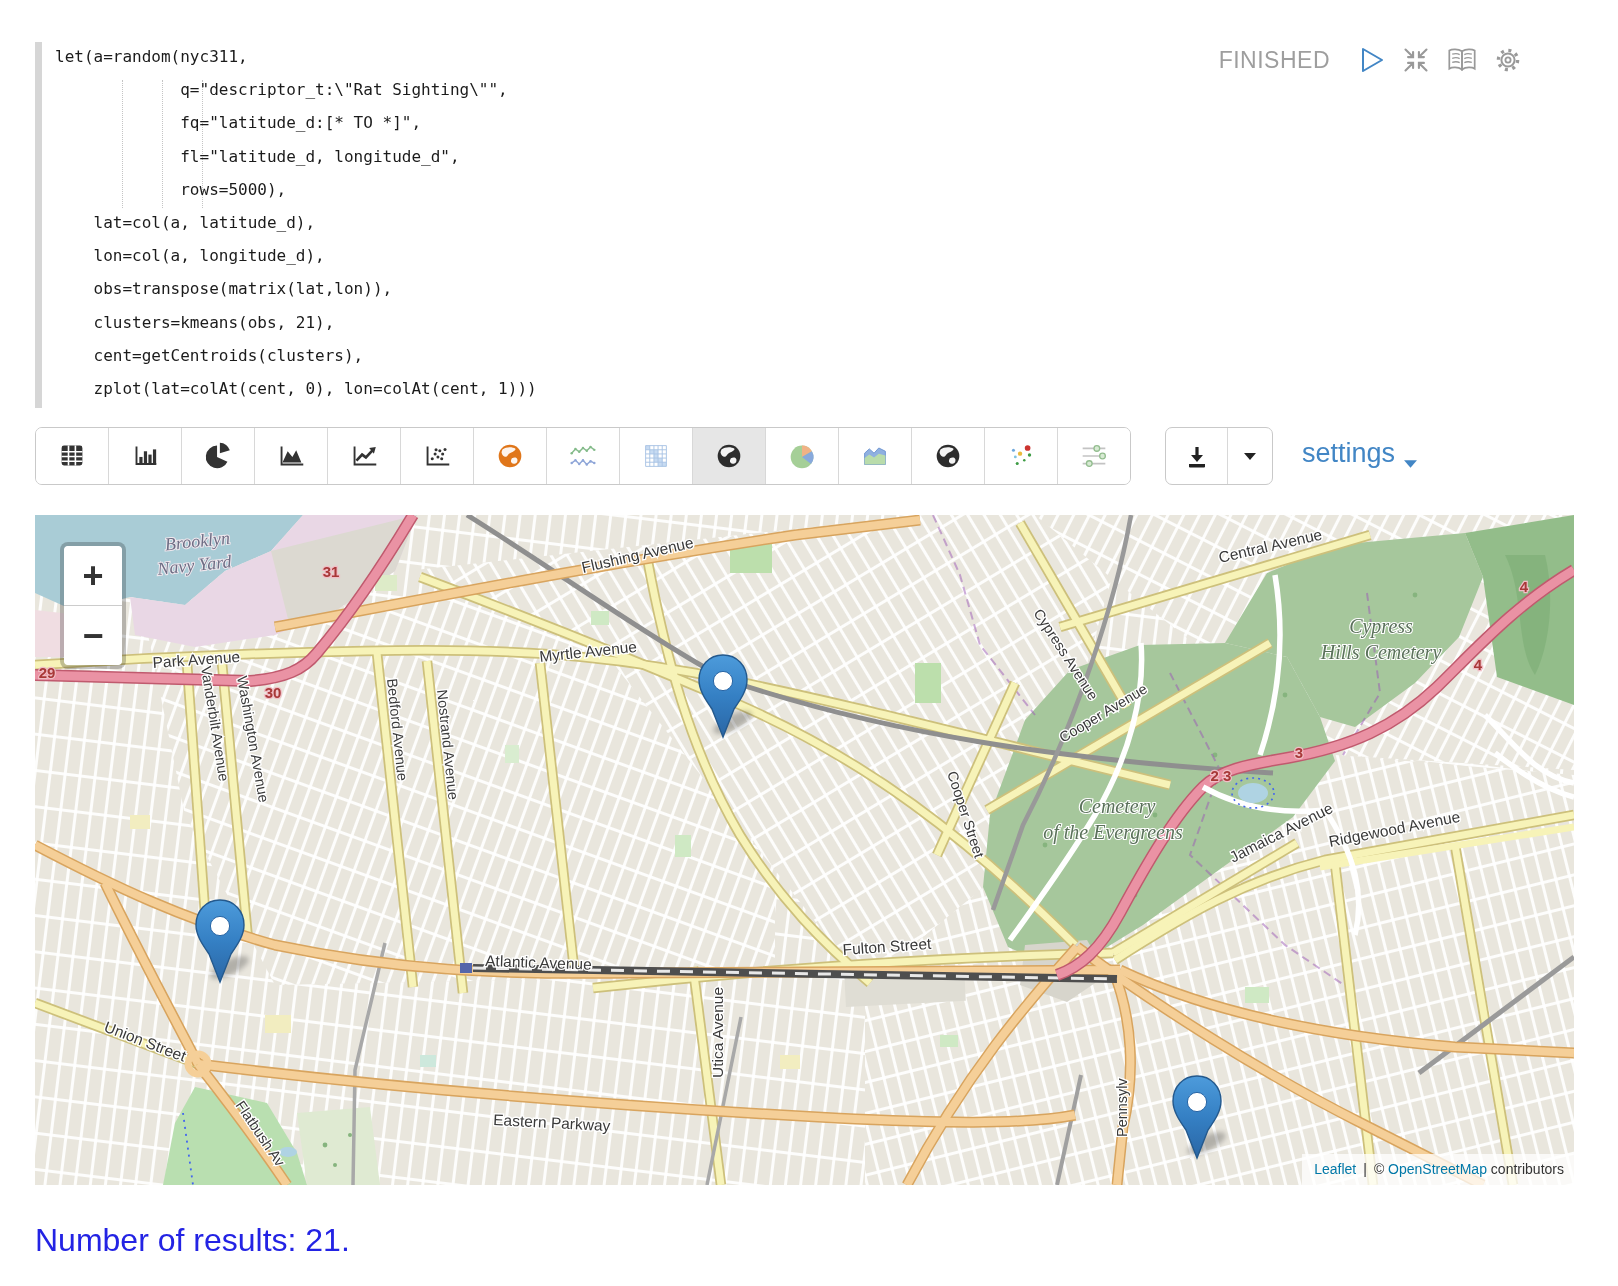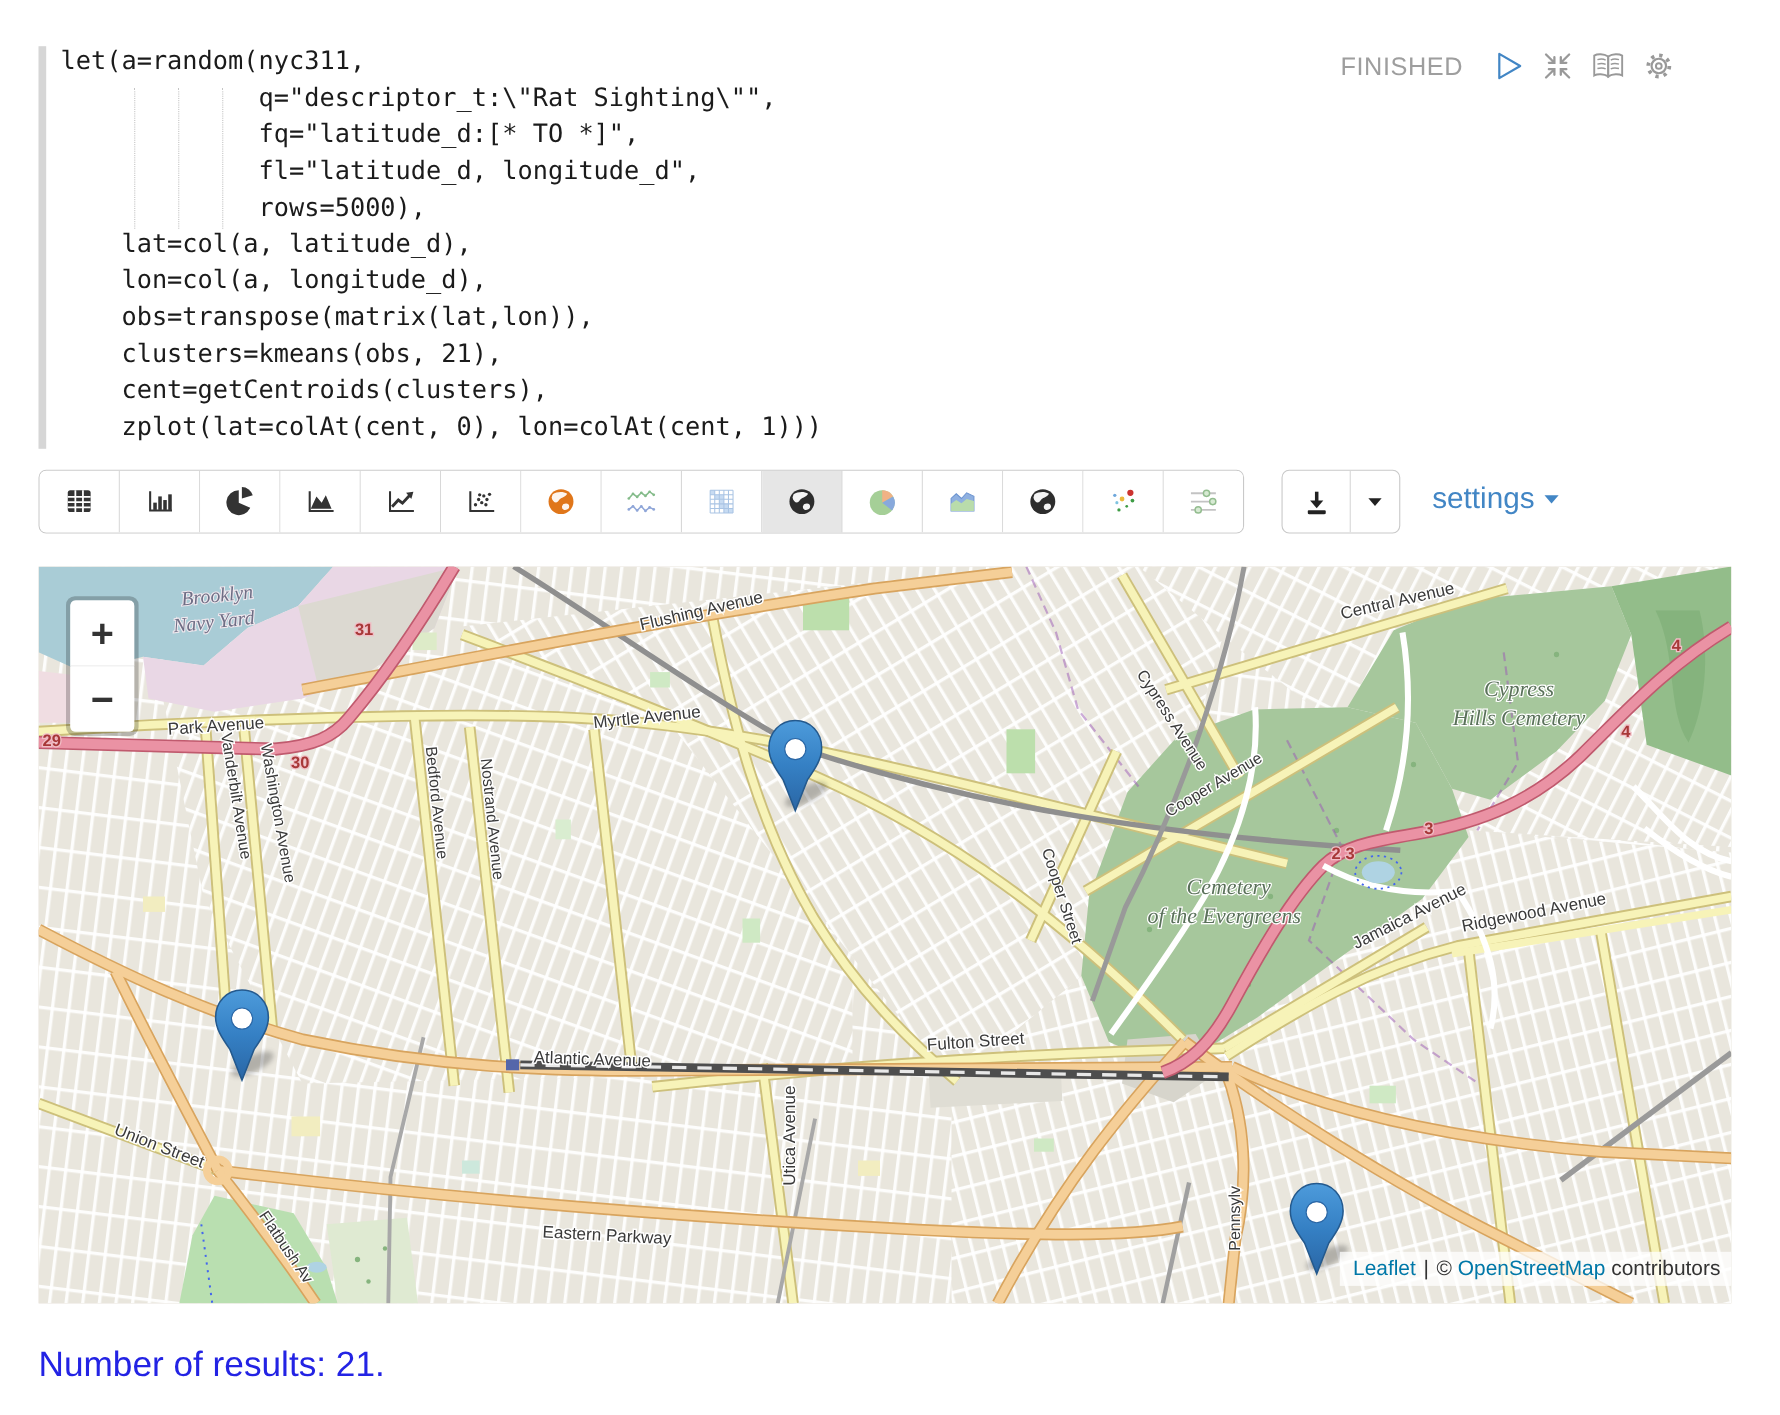--- a/index.html
+++ b/index.html
@@ -1,45 +1,45 @@
 <!DOCTYPE html>
 <html><head>
 <meta charset="utf-8">
 <style>
   html,body{margin:0;padding:0;}
   body{width:1618px;height:1286px;position:relative;background:#fff;font-family:"Liberation Sans",sans-serif;overflow:hidden;}
 
   
   .code-block{position:absolute;left:35px;top:40px;width:1548px;height:372px;}
   .code-gutter{position:absolute;left:0;top:2px;width:7px;height:366px;background:#d6d6d6;}
-  .code-lines{position:absolute;left:20px;top:0;font-family:"DejaVu Sans Mono",monospace;font-size:23px;line-height:33.2px;color:#1b1b1b;white-space:pre;}
+  .code-lines{position:absolute;left:20px;top:0;font-family:"DejaVu Sans Mono",monospace;font-size:16px;line-height:33.2px;color:#1b1b1b;white-space:pre;}
   .indent-guide{position:absolute;top:40px;height:128px;border-left:1px dotted #c4c4c4;}
 
   .header-controls{position:absolute;top:46px;right:96px;display:flex;align-items:center;gap:17px;}
   .status-text{color:#9e9e9e;font-size:23px;letter-spacing:.5px;margin-right:12px;}
   .hicon{display:block;}
 
   
   .chart-toolbar{position:absolute;left:35px;top:427px;height:56px;display:flex;border:1px solid #c9c9c9;border-radius:7px;background:#fff;overflow:hidden;}
   .chart-btn{width:72px;height:56px;display:flex;align-items:center;justify-content:center;border-right:1px solid #d8d8d8;background:#fff;cursor:pointer;}
   .chart-btn:last-child{border-right:none;}
   .chart-btn.selected{background:#e6e6e6;}
   .dl-group{position:absolute;left:1165px;top:427px;height:56px;display:flex;border:1px solid #c9c9c9;border-radius:7px;background:#fff;overflow:hidden;}
   .dl-main{width:61px;display:flex;align-items:center;justify-content:center;border-right:1px solid #d8d8d8;}
   .dl-caret{width:44px;display:flex;align-items:center;justify-content:center;}
-  .settings-link{position:absolute;left:1302px;top:438px;color:#4286c5;font-size:27px;display:flex;align-items:center;gap:8px;cursor:pointer;}
+  .settings-link{position:absolute;left:1302px;top:438px;color:#4286c5;font-size:27px;display:flex;align-items:flex-end;gap:8px;cursor:pointer;}
 
   
   .map-wrap{position:absolute;left:35px;top:515px;width:1539px;height:670px;overflow:hidden;background:#e9e6dd;}
   .map-svg{position:absolute;left:0;top:0;}
   .leaflet-zoom{position:absolute;left:25px;top:27px;width:58px;background:#fff;border:4px solid rgba(0,0,0,0.22);border-radius:8px;background-clip:padding-box;}
   .zoom-btn{width:58px;height:59px;text-align:center;line-height:59px;font-size:36px;font-weight:700;color:#333;cursor:pointer;background:#fff;}
   .zoom-btn.zin{border-bottom:1px solid #ccc;border-radius:5px 5px 0 0;}
   .zoom-btn.zout{border-radius:0 0 5px 5px;font-weight:700;}
-  .attribution{position:absolute;right:0;bottom:16px;height:31px;line-height:31px;background:rgba(255,255,255,0.75);padding:0 10px 0 12px;font-size:19px;color:#333;white-space:nowrap;margin-top:36px;}
+  .attribution{position:absolute;right:0;bottom:0;height:31px;line-height:31px;background:rgba(255,255,255,0.75);padding:0 10px 0 12px;font-size:14px;color:#333;white-space:nowrap;margin-top:36px;}
   .attribution .lnk{color:#0078A8;}
   .attribution .sep{margin:0 7px;color:#333;}
 
   .result-line{position:absolute;left:35px;top:1222px;font-size:32px;color:#2323e4;}
 
   .map-label{font-family:"Liberation Sans",sans-serif;fill:#3a3a3a;stroke:#ffffff;stroke-width:2.6px;paint-order:stroke;font-size:15.5px;}
   .map-label.small{font-size:14.5px;}
   .area-label{font-family:"Liberation Serif",serif;font-style:italic;fill:#5a715a;stroke:#ffffff;stroke-width:2.2px;paint-order:stroke;font-size:20px;}
   .nyard-label{font-family:"Liberation Serif",serif;font-style:italic;fill:#6e6e85;stroke:#f0e8ee;stroke-width:2px;paint-order:stroke;font-size:18px;}
   .shield-label{font-family:"Liberation Sans",sans-serif;font-weight:bold;fill:#a83838;stroke:#f0bec6;stroke-width:2.4px;paint-order:stroke;font-size:15px;}

